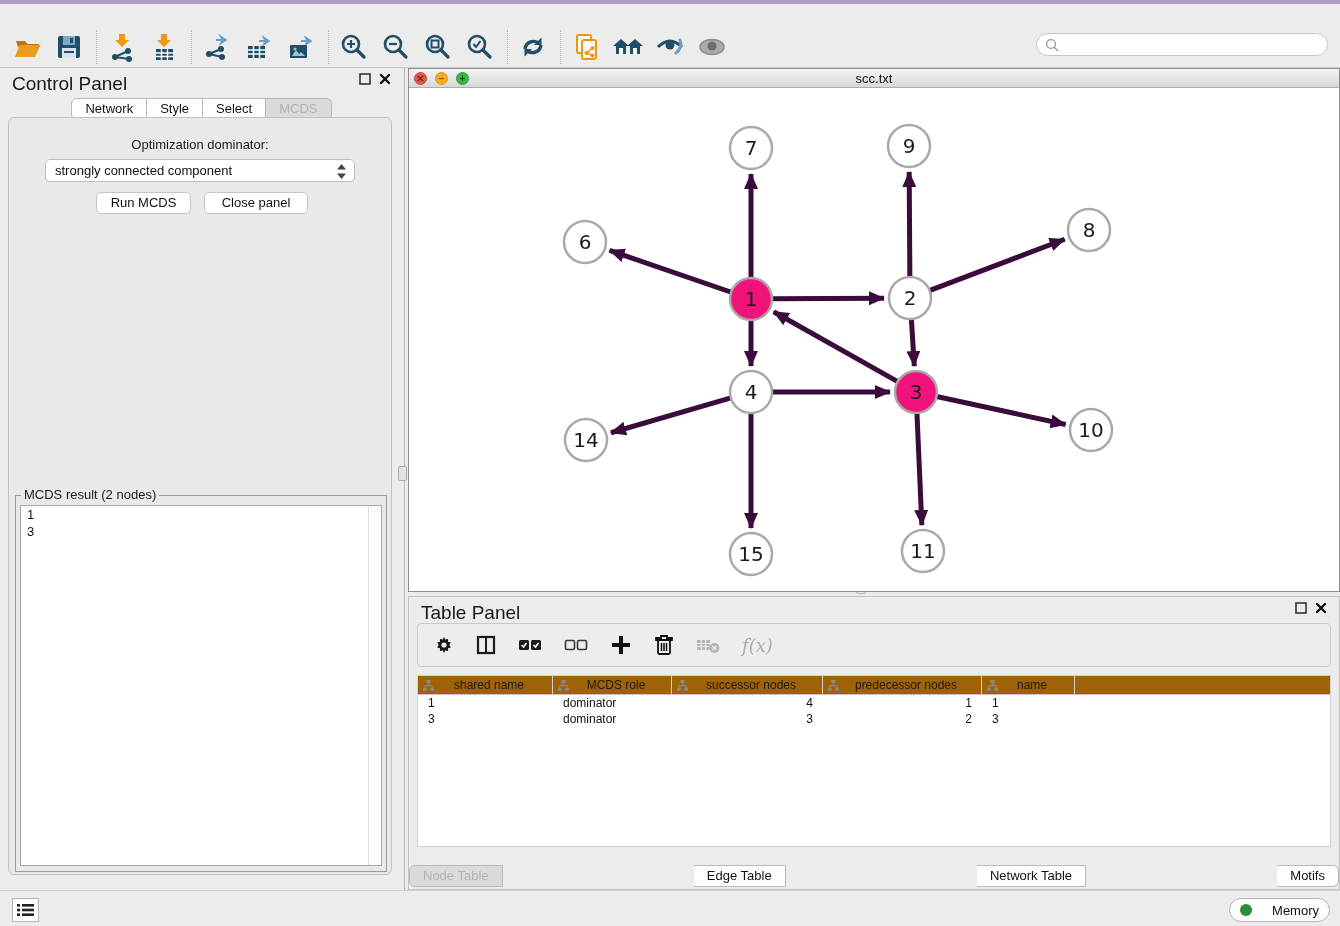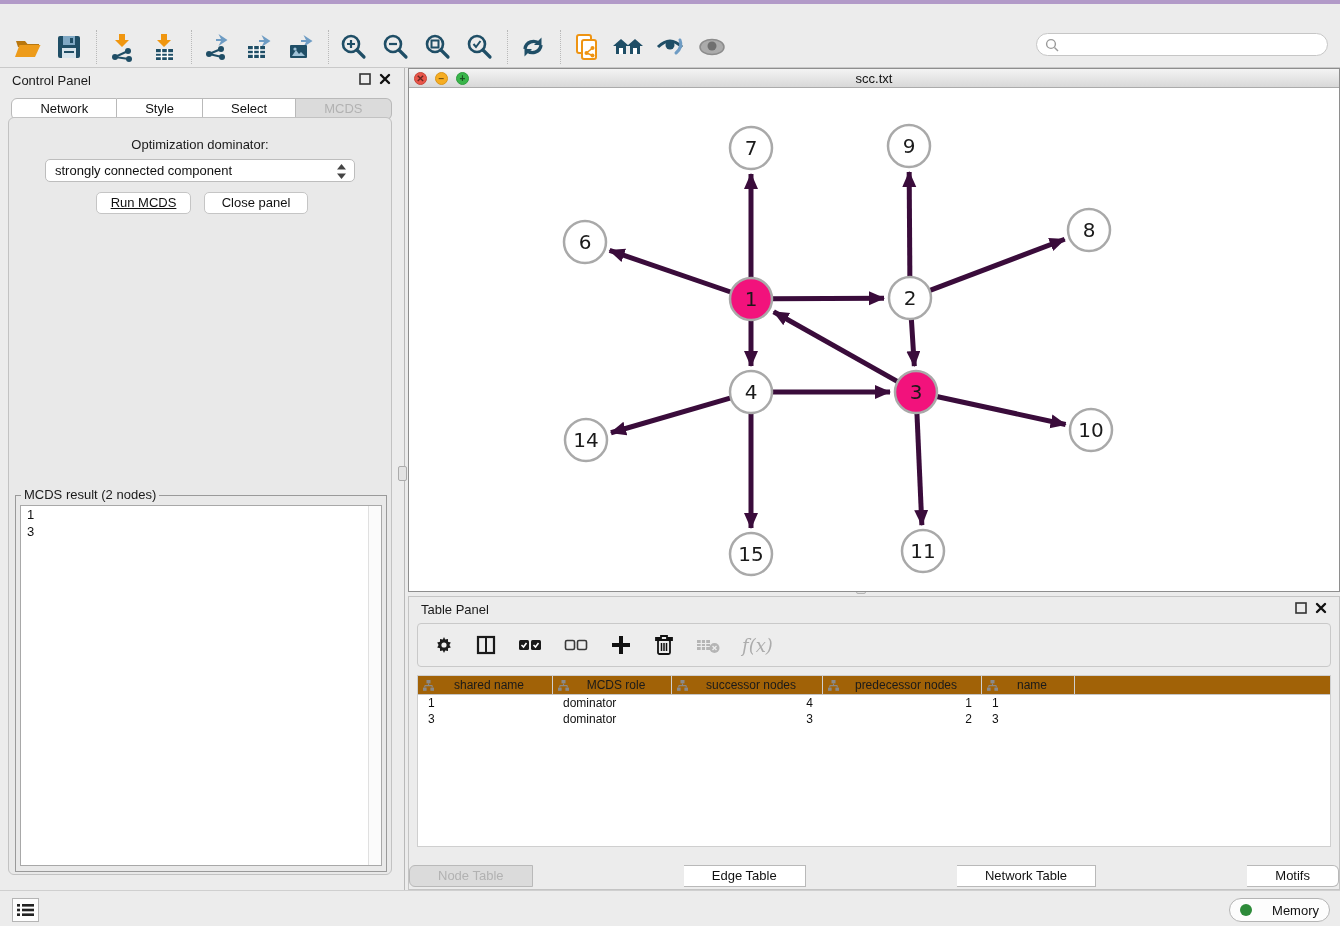--- a/index.html
+++ b/index.html
@@ -15,24 +15,24 @@
 
   
   .toolbar { position:absolute; left:0; top:26px; width:1340px; height:42px; background:#ECECEC; border-bottom:1px solid #C9C9C9; display:flex; align-items:center; padding-left:10px; }
   .tb-btn { width:34px; height:32px; display:flex; align-items:center; justify-content:center; margin-right:8px; }
   .tb-sep { width:1px; height:34px; border-left:1px dotted #B9B9B9; margin:0 8px 0 2px; }
   .search-wrap { position:absolute; right:12px; top:7px; width:292px; height:23px; background:#FFF; border:1px solid #C6C6C6; border-radius:12px; display:flex; align-items:center; padding-left:8px; }
   .search-wrap input { border:none; outline:none; flex:1; font-size:12px; background:transparent; height:19px; }
 
   
   .cpanel { position:absolute; left:0; top:68px; width:403px; height:822px; background:#ECECEC; }
-  .panel-head { position:absolute; left:12px; top:5px; font-size:13px; color:#1A1A1A; }
+  .panel-head { position:absolute; left:12px; top:5px; font-size:19px; color:#1A1A1A; }
   .panel-icons { position:absolute; right:12px; top:5px; display:flex; gap:8px; }
   .seg-tabs { position:absolute; left:0; right:0; top:30px; display:flex; justify-content:center; }
-  .seg { height:22px; line-height:20px; padding:0 28px; font-size:13px; background:#FFF; border:1px solid #B9B9B9; border-left:none; color:#111; }
+  .seg { height:22px; line-height:20px; padding:0 13px; font-size:13px; background:#FFF; border:1px solid #B9B9B9; border-left:none; color:#111; }
   .seg:first-child { border-left:1px solid #B9B9B9; border-radius:6px 0 0 6px; }
   .seg:last-child { border-radius:0 6px 6px 0; }
   .seg.sel { background:#DBDBDB; color:#B2B2B2; }
   .cp-box { position:absolute; left:8px; top:49px; width:384px; height:758px; background:#E9E9E9; border:1px solid #C2C2C2; border-radius:6px; }
   .opt-label { position:absolute; left:0; right:0; top:19px; text-align:center; font-size:13px; color:#1A1A1A; }
   .select { position:absolute; left:36px; top:41px; width:310px; height:23px; background:#FFF; border:1px solid #BDBDBD; border-radius:5px; font-size:13px; color:#111; line-height:21px; padding-left:9px; }
   .select .chev { position:absolute; right:7px; top:3px; }
   .btn { position:absolute; height:22px; background:#FFF; border:1px solid #C5C5C5; border-radius:5px; font-size:13px; color:#111; text-align:center; line-height:20px; }
   .fieldset { position:absolute; left:6px; top:377px; width:372px; height:377px; border:1px solid #9A9A9A; }
   .fieldset legend { position:absolute; top:-9px; left:5px; background:#E9E9E9; padding:0 3px; font-size:13px; color:#1A1A1A; }
@@ -239,21 +239,21 @@
       </div>
     <div class="cp-box">
       <div class="opt-label">Optimization dominator:</div>
       <div class="select">
         <span>strongly connected component</span>
         <svg class="chev" width="11" height="17">
             <path d="M5.5 1L10 6.5H1z" fill="#444"></path>
             <path d="M5.5 16L1 10.5h9z" fill="#444"></path>
           </svg>
       </div>
-      <div class="btn" style="left:87px; top:74px; width:95px;text-decoration:underline;">Run MCDS</div>
+      <div class="btn" style="left:87px; top:74px; width:95px;">Run MCDS</div>
       <div class="btn" style="left:195px; top:74px; width:104px;">Close panel</div>
       <div class="fieldset">
         <legend>MCDS result (2 nodes)</legend>
         <div class="result-box" id="result-box">
           <div class="result-scroll"></div>
         <div class="result-line">1</div>
             <div class="result-line">3</div>
           </div>
       </div>
     </div>

